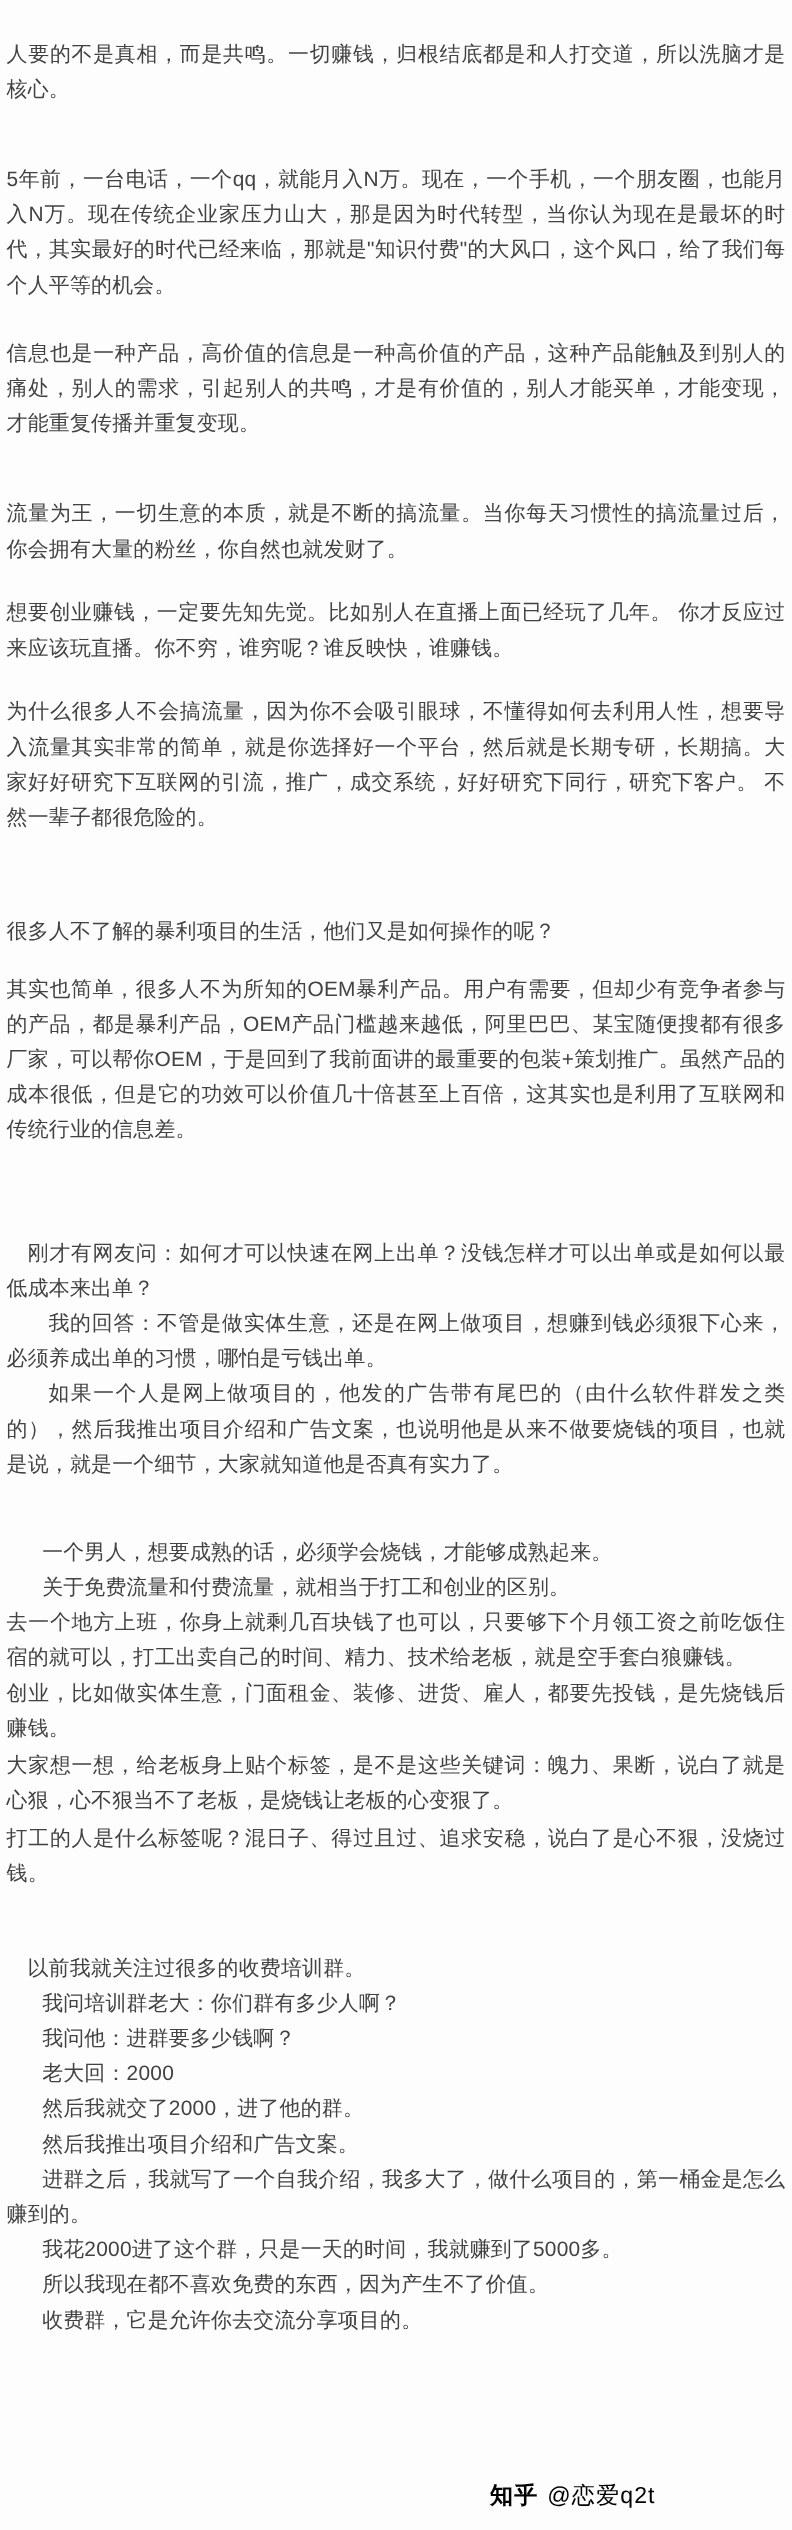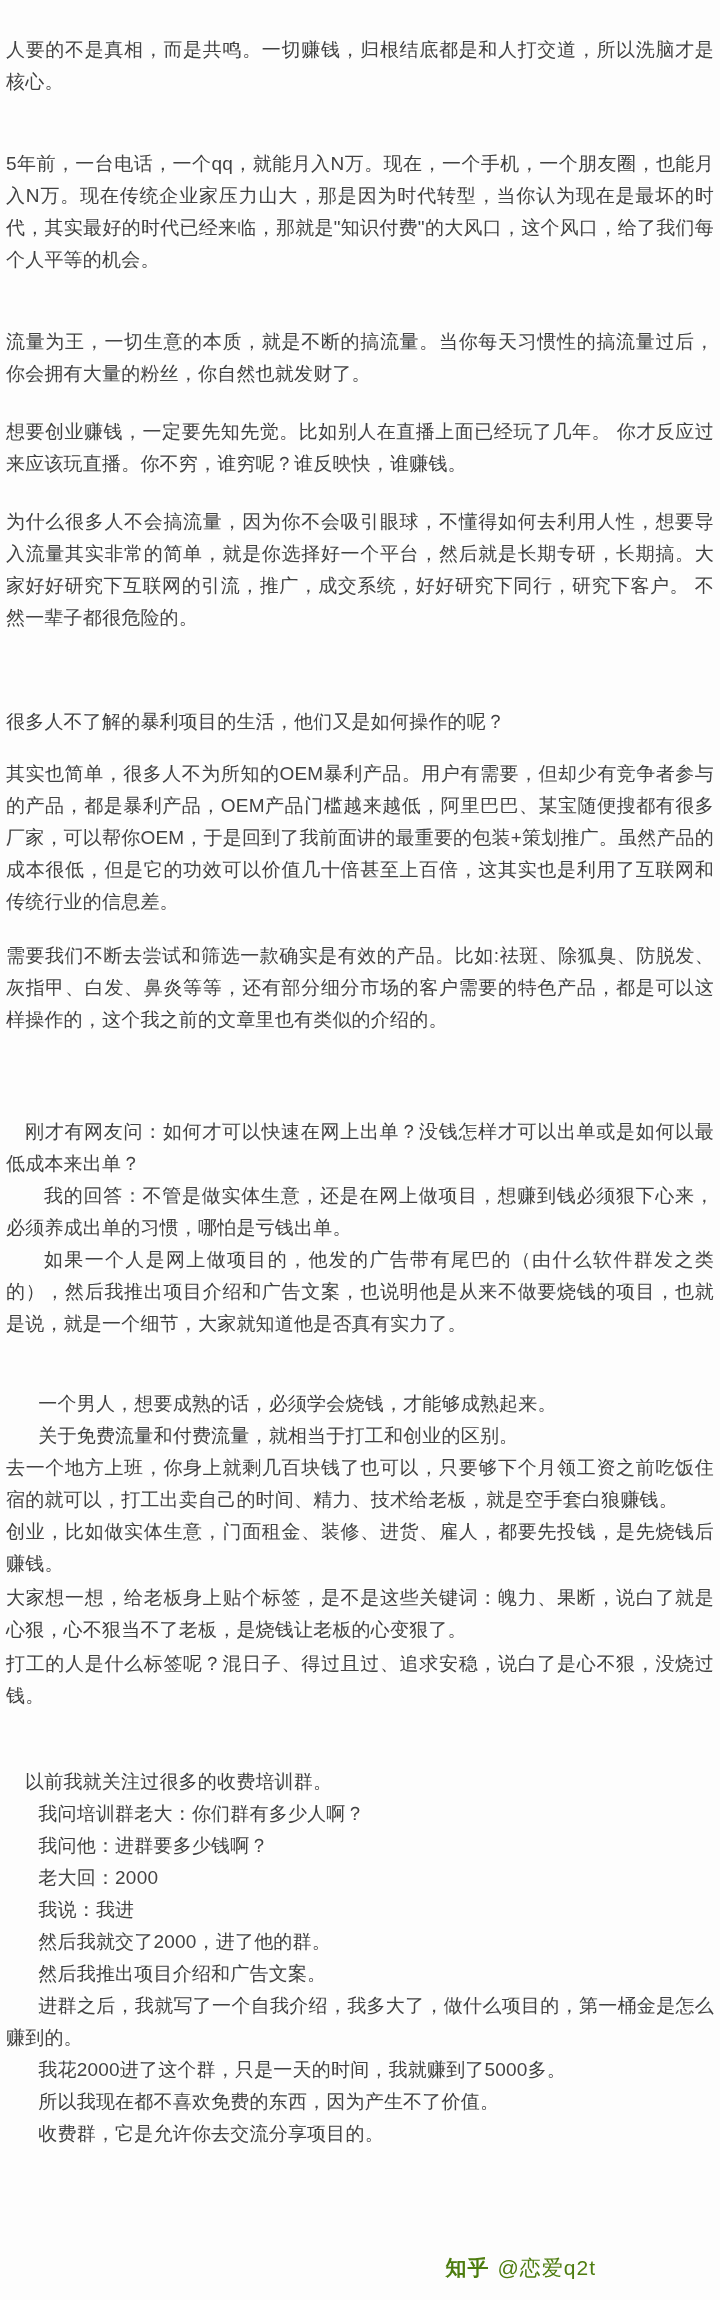--- a/index.html
+++ b/index.html
@@ -46,43 +46,42 @@
     margin-right: 8px;
   }
 </style>
 </head>
 <body style="background: rgb(253, 253, 253); color: rgb(66, 66, 66);">
 
 <div class="page">
   <div class="article">
       <p class="para" style="margin-top: 0px; text-indent: 0em;">人要的不是真相，而是共鸣。一切赚钱，归根结底都是和人打交道，所以洗脑才是核心。</p>
       <p class="para" style="margin-top: 50px; text-indent: 0em;">5年前，一台电话，一个qq，就能月入N万。现在，一个手机，一个朋友圈，也能月入N万。现在传统企业家压力山大，那是因为时代转型，当你认为现在是最坏的时代，其实最好的时代已经来临，那就是"知识付费"的大风口，这个风口，给了我们每个人平等的机会。</p>
+      <p class="para" style="margin-top: 30px; text-indent: 0em;">信息也是一种产品，高价值的信息是一种高价值的产品，这种产品能触及到别人的痛处，别人的需求，引起别人的共鸣，才是有价值的，别人才能买单，才能变现，才能重复传播并重复变现。</p>
       <p class="para" style="margin-top: 50px; text-indent: 0em;">流量为王，一切生意的本质，就是不断的搞流量。当你每天习惯性的搞流量过后，你会拥有大量的粉丝，你自然也就发财了。</p>
       <p class="para" style="margin-top: 26px; text-indent: 0em;">想要创业赚钱，一定要先知先觉。比如别人在直播上面已经玩了几年。 你才反应过 来应该玩直播。你不穷，谁穷呢？谁反映快，谁赚钱。</p>
       <p class="para" style="margin-top: 26px; text-indent: 0em;">为什么很多人不会搞流量，因为你不会吸引眼球，不懂得如何去利用人性，想要导入流量其实非常的简单，就是你选择好一个平台，然后就是长期专研，长期搞。大家好好研究下互联网的引流，推广，成交系统，好好研究下同行，研究下客户。 不然一辈子都很危险的。</p>
       <p class="para" style="margin-top: 72px; text-indent: 0em;">很多人不了解的暴利项目的生活，他们又是如何操作的呢？</p>
       <p class="para" style="margin-top: 20px; text-indent: 0em;">其实也简单，很多人不为所知的OEM暴利产品。用户有需要，但却少有竞争者参与的产品，都是暴利产品，OEM产品门槛越来越低，阿里巴巴、某宝随便搜都有很多厂家，可以帮你OEM，于是回到了我前面讲的最重要的包装+策划推广。虽然产品的成本很低，但是它的功效可以价值几十倍甚至上百倍，这其实也是利用了互联网和传统行业的信息差。</p>
-      <p class="para" style="margin-top: 22px; text-indent: 0em;">需要我们不断去尝试和筛选一款确实是有效的产品。比如:祛斑、除狐臭、防脱发、灰指甲、白发、鼻炎等等，还有部分细分市场的客户需要的特色产品，都是可以这样操作的，这个我之前的文章里也有类似的介绍的。</p>
       <p class="para" style="margin-top: 80px; text-indent: 1em;">刚才有网友问：如何才可以快速在网上出单？没钱怎样才可以出单或是如何以最低成本来出单？</p>
       <p class="para" style="margin-top: 0px; text-indent: 2em;">我的回答：不管是做实体生意，还是在网上做项目，想赚到钱必须狠下心来，必须养成出单的习惯，哪怕是亏钱出单。</p>
       <p class="para" style="margin-top: 0px; text-indent: 2em;">如果一个人是网上做项目的，他发的广告带有尾巴的（由什么软件群发之类的），然后我推出项目介绍和广告文案，也说明他是从来不做要烧钱的项目，也就是说，就是一个细节，大家就知道他是否真有实力了。</p>
       <p class="para" style="margin-top: 48px; text-indent: 1.7em;">一个男人，想要成熟的话，必须学会烧钱，才能够成熟起来。</p>
       <p class="para" style="margin-top: 0px; text-indent: 1.7em;">关于免费流量和付费流量，就相当于打工和创业的区别。</p>
       <p class="para" style="margin-top: 0px; text-indent: 0em;">去一个地方上班，你身上就剩几百块钱了也可以，只要够下个月领工资之前吃饭住宿的就可以，打工出卖自己的时间、精力、技术给老板，就是空手套白狼赚钱。</p>
       <p class="para" style="margin-top: 0px; text-indent: 0em;">创业，比如做实体生意，门面租金、装修、进货、雇人，都要先投钱，是先烧钱后赚钱。</p>
       <p class="para" style="margin-top: 2px; text-indent: 0em;">大家想一想，给老板身上贴个标签，是不是这些关键词：魄力、果断，说白了就是心狠，心不狠当不了老板，是烧钱让老板的心变狠了。</p>
       <p class="para" style="margin-top: 2px; text-indent: 0em;">打工的人是什么标签呢？混日子、得过且过、追求安稳，说白了是心不狠，没烧过钱。</p>
       <p class="para" style="margin-top: 54px; text-indent: 1em;">以前我就关注过很多的收费培训群。</p>
       <p class="para" style="margin-top: 0px; text-indent: 1.7em;">我问培训群老大：你们群有多少人啊？</p>
       <p class="para" style="margin-top: 0px; text-indent: 1.7em;">我问他：进群要多少钱啊？</p>
       <p class="para" style="margin-top: 0px; text-indent: 1.7em;">老大回：2000</p>
-      <p class="para" style="margin-top: 0px; text-indent: 1.7em;">我说：我进</p>
       <p class="para" style="margin-top: 0px; text-indent: 1.7em;">然后我就交了2000，进了他的群。</p>
       <p class="para" style="margin-top: 0px; text-indent: 1.7em;">然后我推出项目介绍和广告文案。</p>
       <p class="para" style="margin-top: 0px; text-indent: 1.7em;">进群之后，我就写了一个自我介绍，我多大了，做什么项目的，第一桶金是怎么赚到的。</p>
       <p class="para" style="margin-top: 0px; text-indent: 1.7em;">我花2000进了这个群，只是一天的时间，我就赚到了5000多。</p>
       <p class="para" style="margin-top: 0px; text-indent: 1.7em;">所以我现在都不喜欢免费的东西，因为产生不了价值。</p>
       <p class="para" style="margin-top: 0px; text-indent: 1.7em;">收费群，它是允许你去交流分享项目的。</p>
     </div>
-  <div class="watermark" style="color: #4d7c0f; margin-top: 24px;">
+  <div class="watermark" style="color: #000000; margin-top: 24px;">
     <span class="brand">知乎</span><span class="handle">@恋爱q2t</span>
   </div>
 </div>
 
 </body></html>

